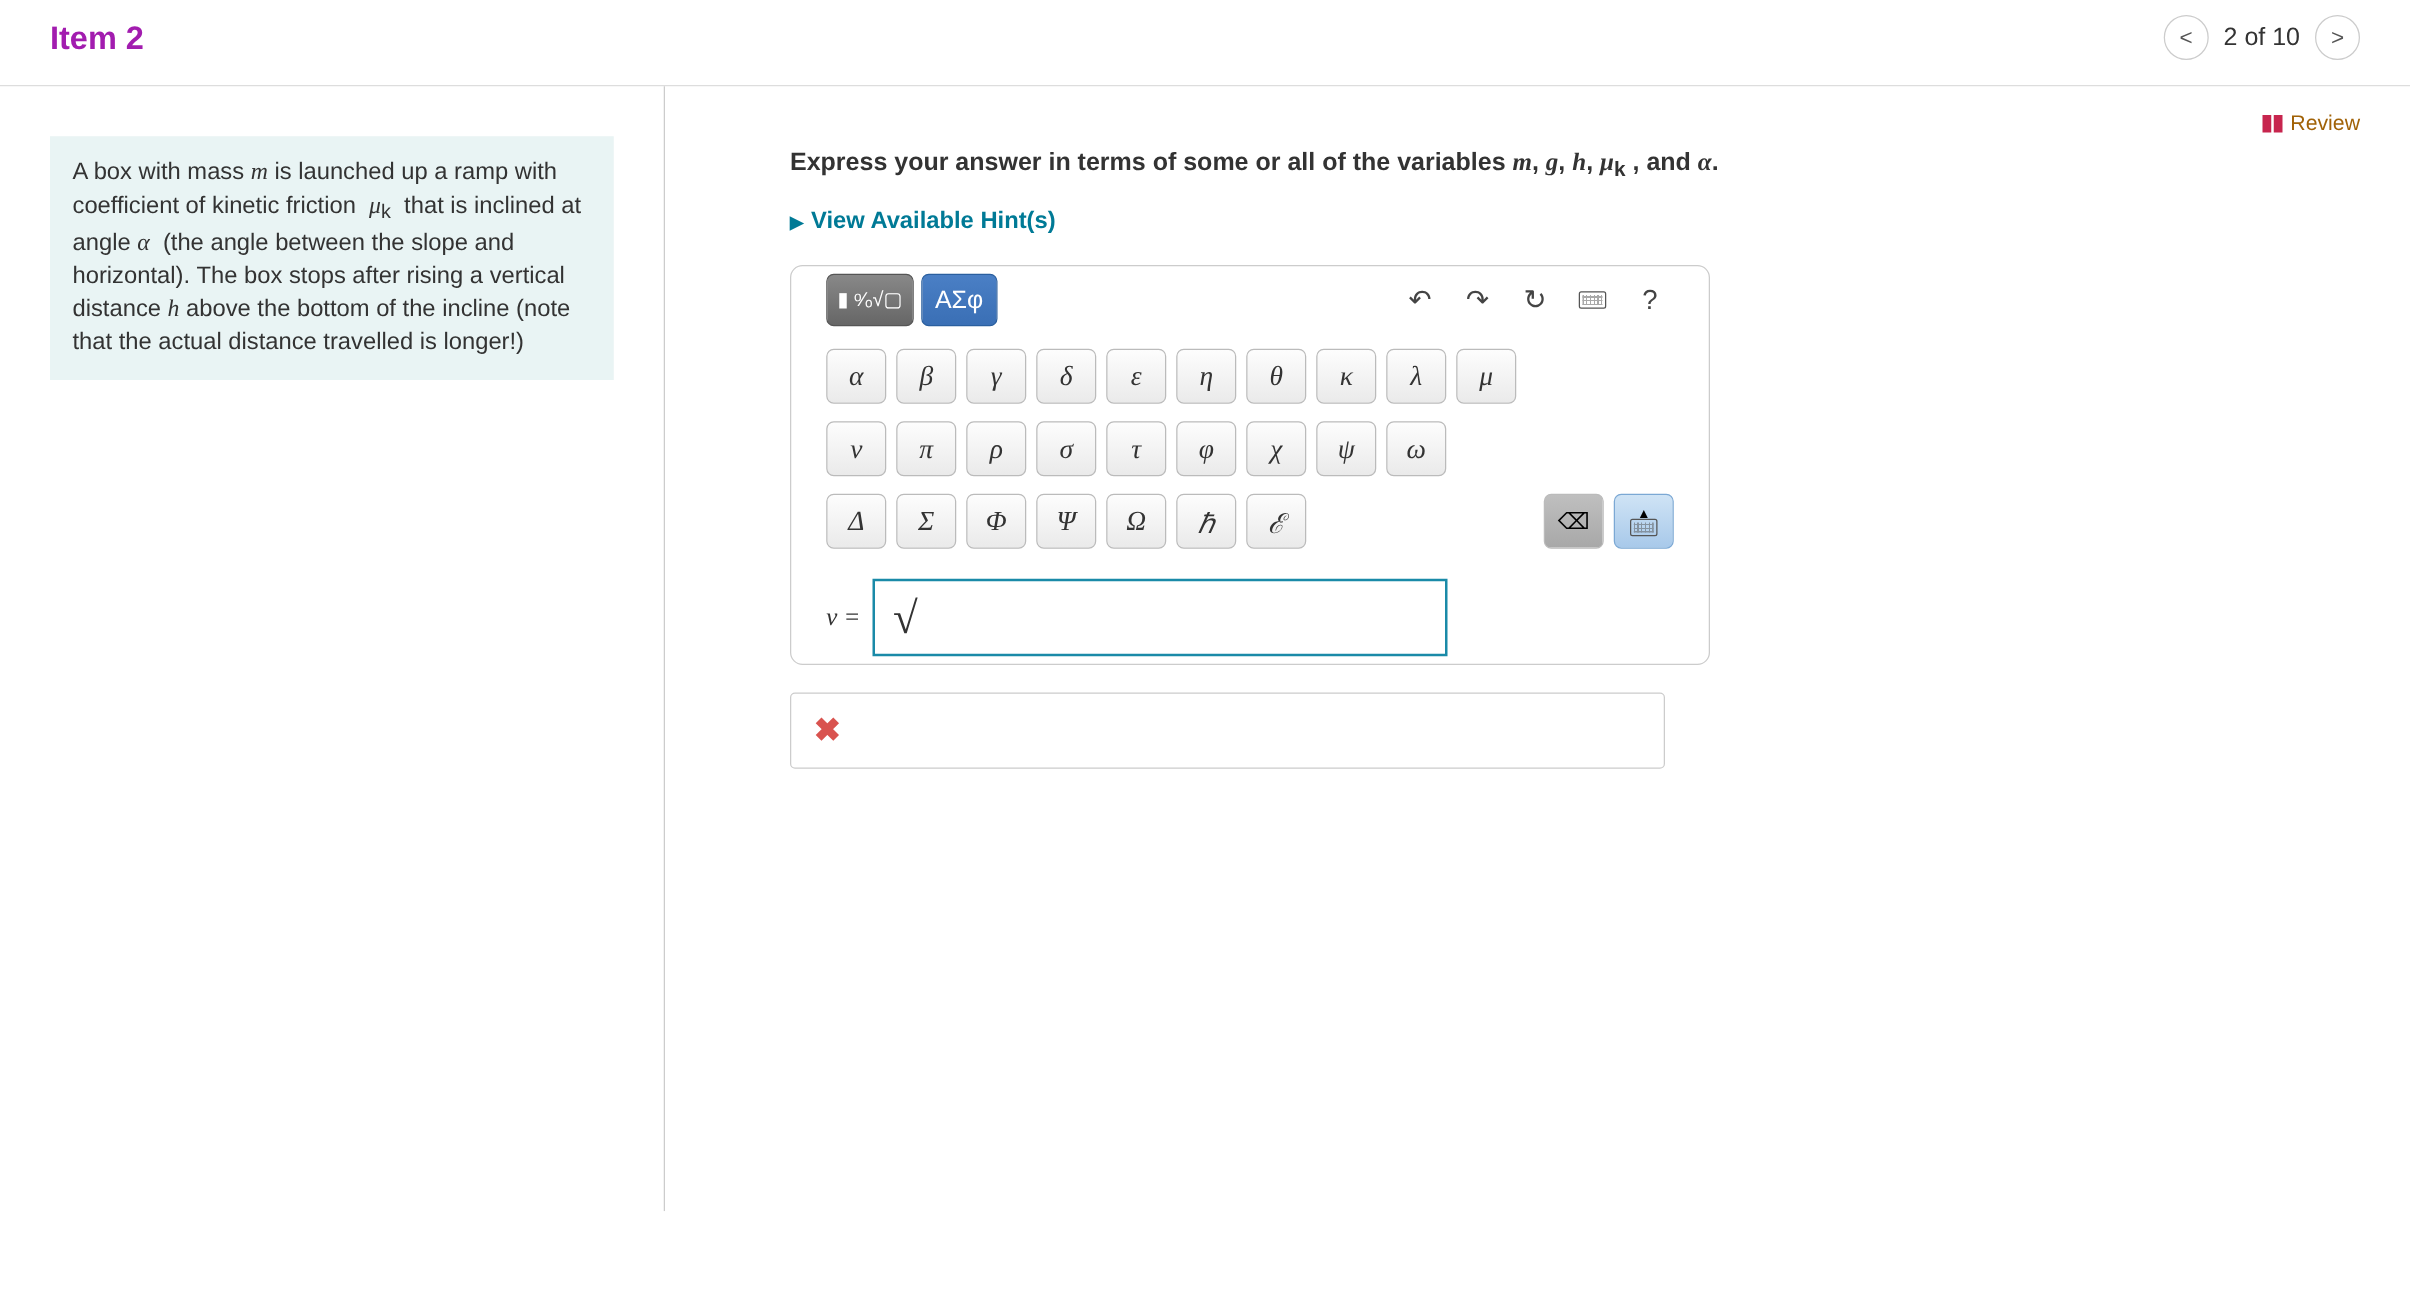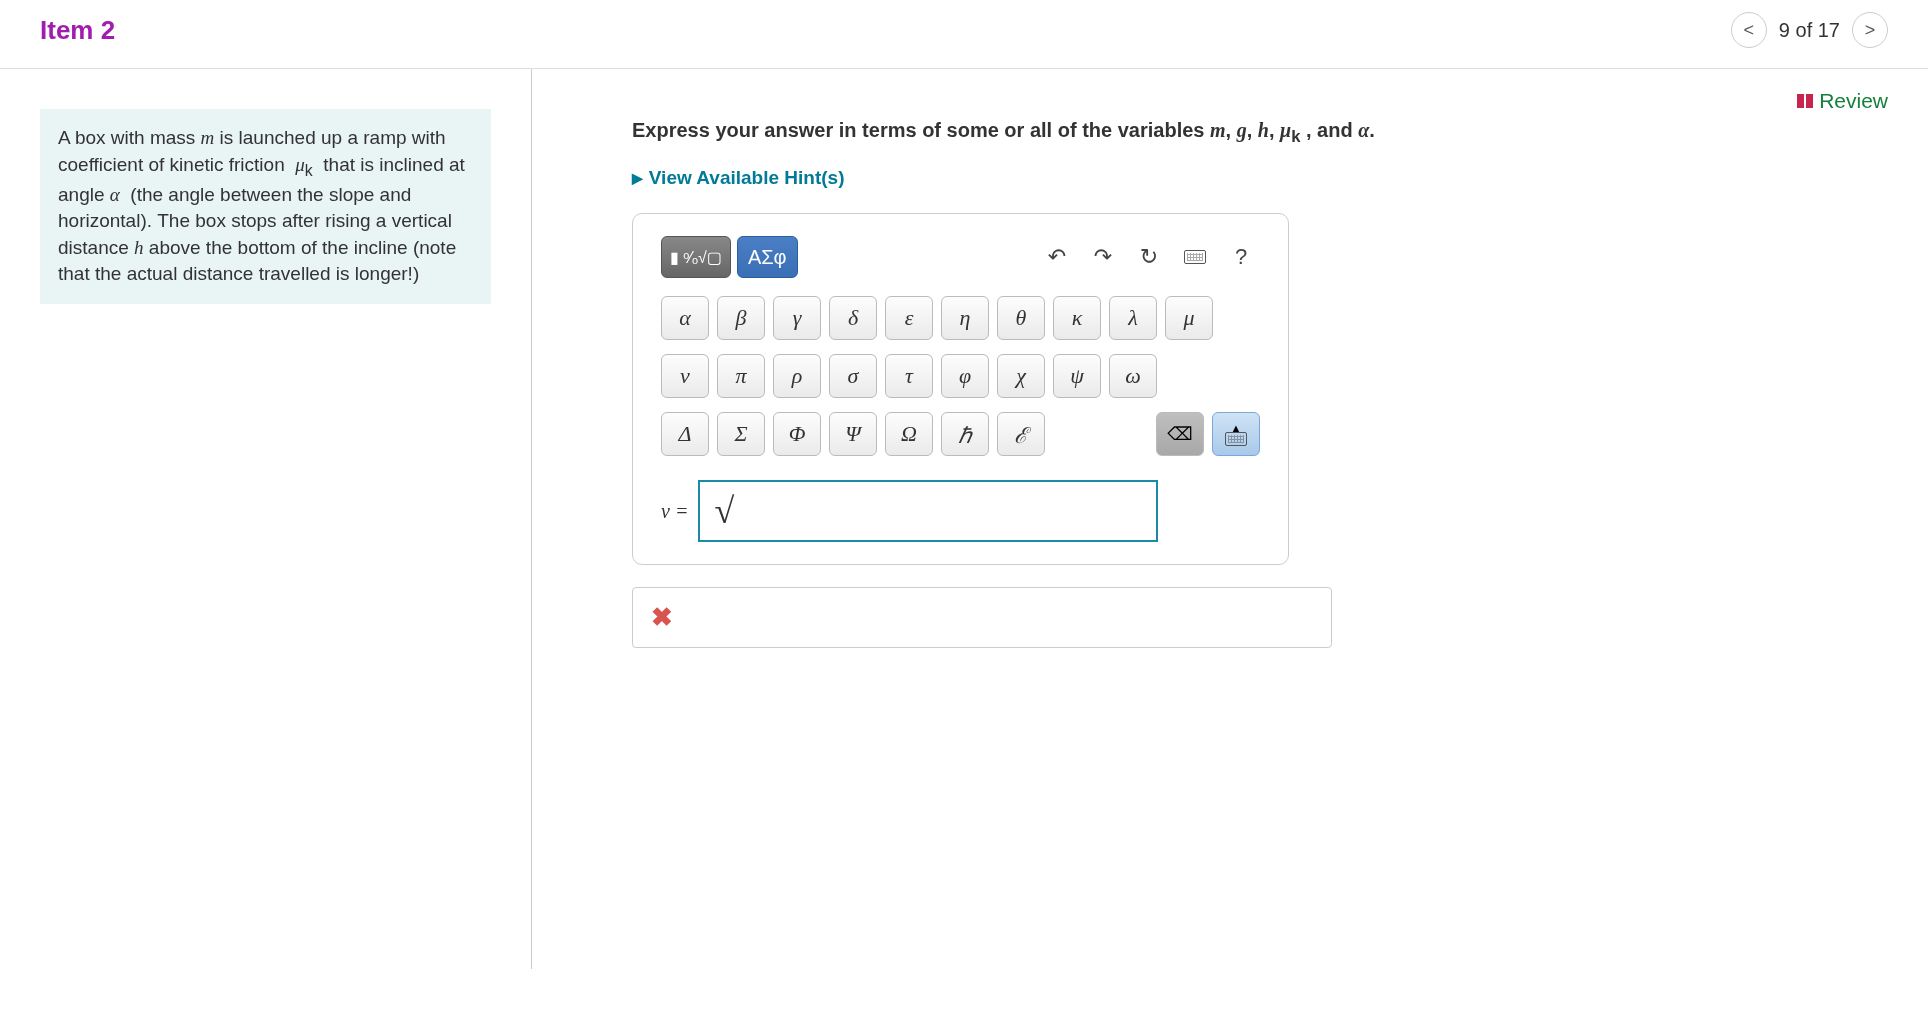--- a/index.html
+++ b/index.html
@@ -20,34 +20,34 @@
   .left-panel {
     width: 532px; border-right: 1px solid #ccc; padding: 40px 40px 40px 40px;
   }
   .problem-box {
     background: #e9f4f4; padding: 16px 18px;
     font-size: 19px; line-height: 1.4; color: #333;
   }
   .right-panel { flex: 1; padding: 20px 40px 40px 100px; position: relative; }
   .review-link {
     position: absolute; top: 20px; right: 40px;
-    color: #15803d; font-size: 21px; cursor: pointer;
+    color: #a16207; font-size: 17px; cursor: pointer;
     display: flex; align-items: center; gap: 6px; padding-left: 16px;
   }
   .review-flag { display: inline-flex; gap: 2px; }
   .review-flag span { width: 7px; height: 14px; background: #c7254e; display: inline-block; }
   .instruction { font-size: 20px; font-weight: bold; margin-top: 30px; margin-bottom: 20px; }
   .hints-link {
     color: #007a96; font-size: 19px; font-weight: bold; cursor: pointer;
     display: inline-flex; align-items: center; gap: 6px; margin-bottom: 24px;
   }
   .hints-link::before { content: "▶"; font-size: 14px; }
   .equation-editor {
-    border: 1px solid #ccc; border-radius: 10px; padding: 22px 28px;
-    width: 657px; background: #fff;
+    border: 1px solid #ccc; border-radius: 10px; padding: 6px 28px;
+    width: 736px; background: #fff;
   }
   .toolbar-row1 { display: flex; justify-content: space-between; align-items: center; margin-bottom: 18px; }
   .toolbar-left { display: flex; gap: 6px; }
   .tb-btn {
     height: 42px; min-width: 48px; padding: 0 10px;
     border: 1px solid #bbb; border-radius: 6px;
     background: linear-gradient(#fefefe, #e8e8e8);
     display: inline-flex; align-items: center; justify-content: center;
     font-size: 20px; cursor: pointer; color: #333;
   }
@@ -116,21 +116,21 @@
     opacity: 0.5;
   }
 </style>
 </head>
 <body>
 
 <div class="header">
   <div class="header-title">Item 2</div>
   <div class="header-nav">
     <button class="nav-btn">&lt;</button>
-    <span class="nav-text">9 of 17</span>
+    <span class="nav-text">2 of 10</span>
     <button class="nav-btn">&gt;</button>
   </div>
 </div>
 
 <div class="main">
   <div class="left-panel">
     <div class="problem-box">A box with mass <span class="mi">m</span> is launched up a ramp with coefficient of kinetic friction &nbsp;<span class="mi">μ</span><sub>k</sub>&nbsp; that is inclined at angle <span class="mi">α</span>&nbsp; (the angle between the slope and horizontal). The box stops after rising a vertical distance <span class="mi">h</span> above the bottom of the incline (note that the actual distance travelled is longer!)</div>
   </div>
 
   <div class="right-panel">

